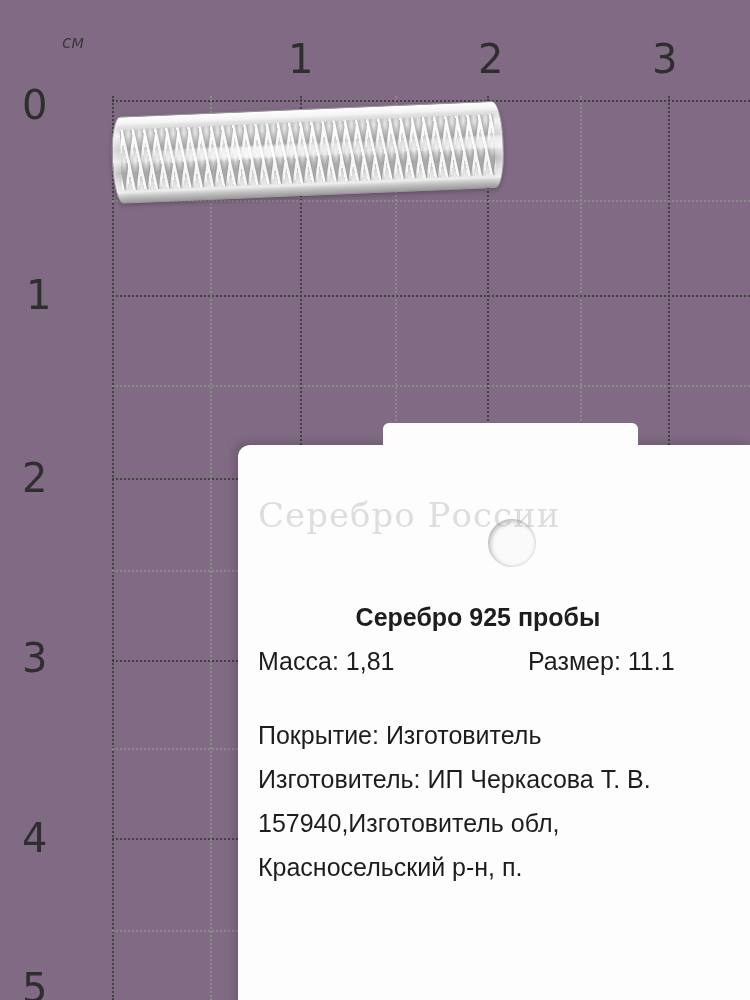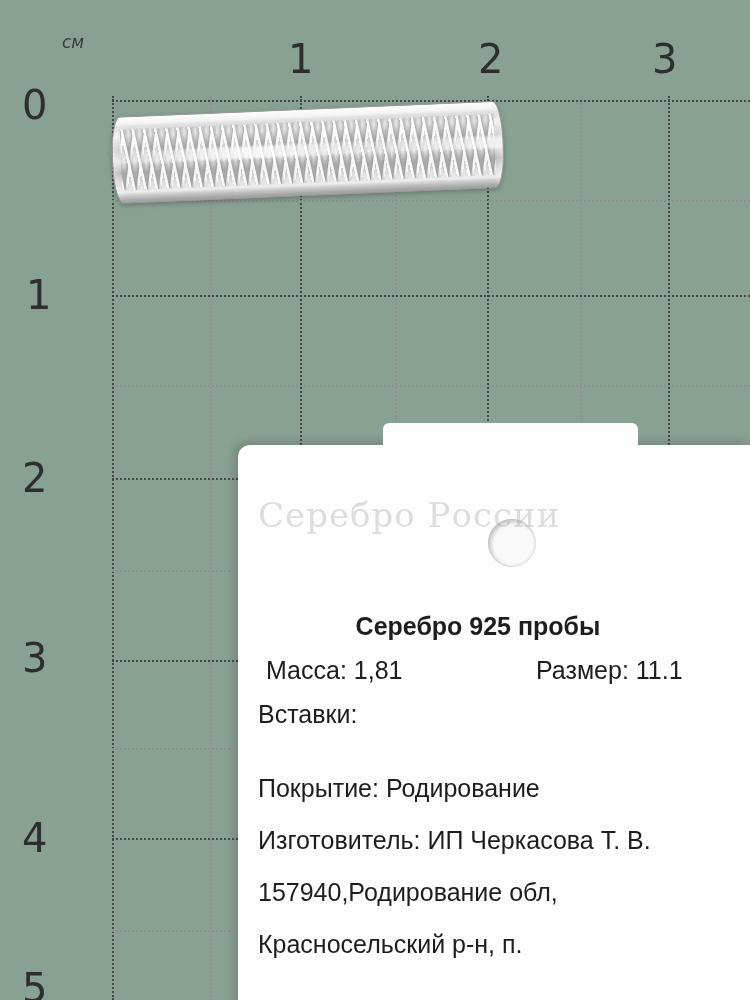--- a/index.html
+++ b/index.html
@@ -8,21 +8,21 @@
     background: #ffffff;
   }
   body {
     font-family: "Liberation Sans", sans-serif;
   }
   .photo {
     position: relative;
     width: 750px;
     height: 1000px;
     overflow: hidden;
-    background: #22c55e;
+    background: #d946ef;
     filter: saturate(0.15);
   }
 
   
   .grid-layer {
     position: absolute;
     left: 0; top: 0;
     width: 750px; height: 1000px;
   }
   .gl-v, .gl-h {
@@ -178,29 +178,27 @@
     width: 480px;
     color: #1d1d1d;
     font-family: "Liberation Sans", sans-serif;
     font-size: 25px;
     line-height: 44px;
   }
   .tag-text .centered {
     text-align: center;
     padding-right: 40px;
     font-weight: 700;
-    margin-top: 9px;
   }
   .row-split {
     display: flex;
-    margin-left: 8px;
   }
   .row-split .k1 { width: 270px; }
   .gap { height: 30px; }
-  .addr { line-height: 44px; margin-top: 8px; }
+  .addr { line-height: 44px; }
 </style>
 </head>
 <body>
 
 <div class="photo">
 
   <div class="grid-layer">
     <div class="gl-v" style="left:112px;"></div>
     <div class="gl-v minor" style="left:210px;"></div>
     <div class="gl-v" style="left:300px;"></div>
@@ -244,22 +242,21 @@
     <div class="notch notch-left"></div>
     <div class="hole"></div>
     <div class="watermark">Серебро России</div>
 
     <div class="tag-text">
       <div class="centered">Серебро 925 пробы</div>
       <div class="row-split">
         <div class="k1">Масса: 1,81</div>
         <div>Размер: 11.1</div>
       </div>
-      <div>Вставки:</div>
       <div class="gap"></div>
-      <div>Покрытие: Родирование</div>
+      <div>Покрытие: Изготовитель</div>
       <div class="addr">Изготовитель: ИП Черкасова Т. В.</div>
-      <div class="addr">157940,Родирование обл,</div>
+      <div class="addr">157940,Изготовитель обл,</div>
       <div class="addr">Красносельский  р-н, п.</div>
     </div>
   </div>
 
 </div>
 
 </body></html>

